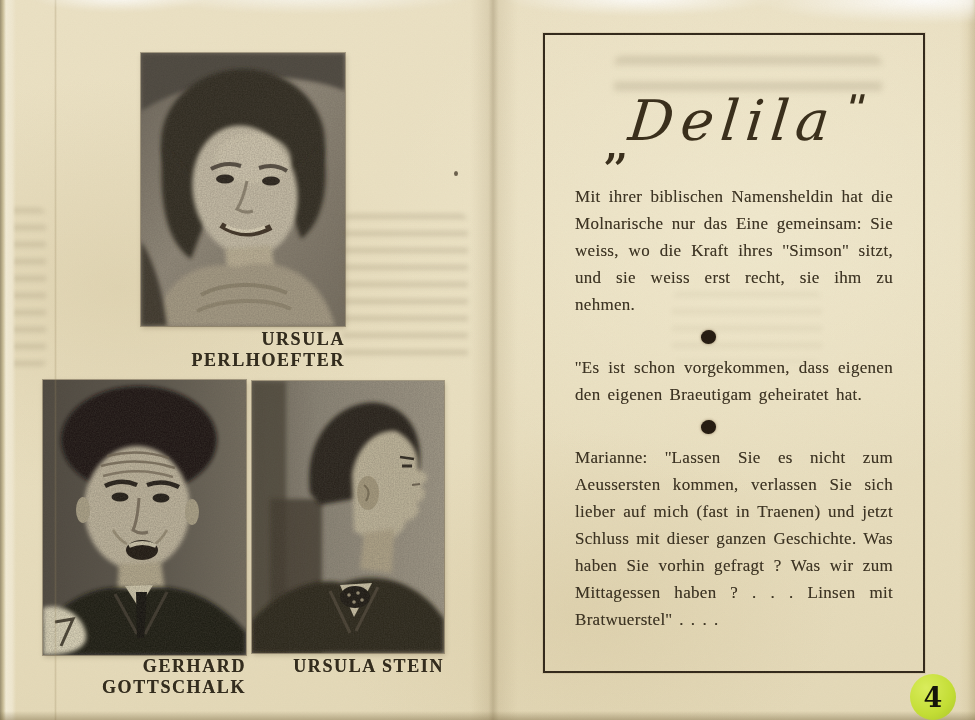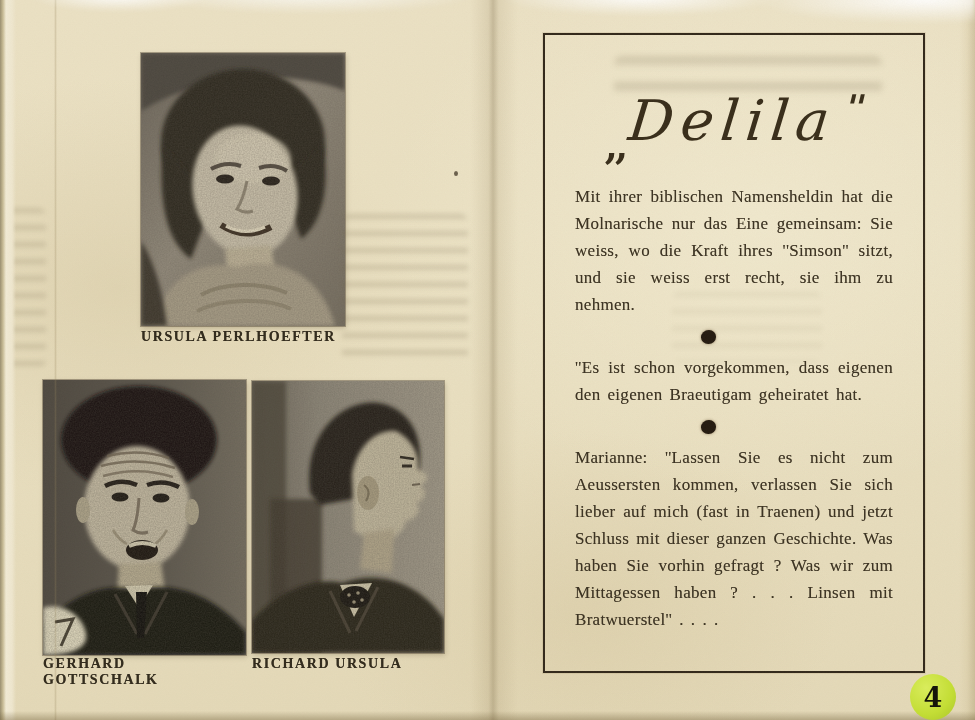--- a/index.html
+++ b/index.html
@@ -15,21 +15,21 @@
   .scan *{box-sizing:border-box;}
 
   
   .photo{position:absolute;margin:0;padding:0;line-height:0;
     box-shadow:0 0 0 1px rgba(45,35,22,.35), 1px 2px 5px rgba(70,55,30,.25);}
   .photo-1{left:141px;top:53px;width:204px;height:273px;}
   .photo-2{left:43px;top:380px;width:203px;height:275px;}
   .photo-3{left:252px;top:381px;width:192px;height:272px;}
   .photo svg{width:100%;height:100%;display:block;}
 
-  .caption{position:absolute;text-align:left;font-weight:bold;font-size:14px;
+  .caption{position:absolute;text-align:right;font-weight:bold;font-size:18px;
     letter-spacing:1.6px;color:#312a1c;text-shadow:0 0 .5px rgba(49,42,28,.6);}
   .cap-1{left:141px;top:329px;width:204px;}
   .cap-2{left:43px;top:656px;width:203px;}
   .cap-3{left:252px;top:656px;width:192px;}
 
   
   .frame{position:absolute;left:543px;top:33px;width:382px;height:640px;
     border:2px solid #32281a;padding:0 30px;
     box-shadow:0 0 0 1px rgba(120,100,60,.12);}
   .title-row{margin-top:50px;height:88px;display:flex;justify-content:center;
@@ -213,21 +213,21 @@
         <path d="M126 206 L104 250" stroke="#453d30" stroke-width="3" fill="none"></path>
         <path d="M88 204 L102 236 L120 202 Z" fill="#d2c9ac"></path>
         <ellipse cx="103" cy="216" rx="15" ry="11" fill="#16120d"></ellipse>
         <circle cx="97" cy="214" r="1.8" fill="#9c9278"></circle>
           <circle cx="106" cy="212" r="1.8" fill="#9c9278"></circle>
         <circle cx="102" cy="221" r="1.8" fill="#9c9278"></circle>
           <circle cx="110" cy="219" r="1.8" fill="#9c9278"></circle>
         <rect width="192" height="272" filter="url(#r-grain)"></rect>
       </svg>
     </figure>
-    <div class="caption cap-3">RICHARD URSULA</div>
+    <div class="caption cap-3">URSULA STEIN</div>
   </section>
 
   <section>
     <div class="frame">
       <div class="title-row">
         <span class="tq-open">,,</span>
         <span class="t-script">Delila</span>
         <span class="tq-close">''</span>
       </div>
       <p class="body-par par-1">Mit ihrer biblischen Namensheldin hat die Molnarische nur das Eine gemeinsam: Sie weiss, wo die Kraft ihres ''Simson'' sitzt, und sie weiss erst recht, sie ihm zu nehmen.</p>

